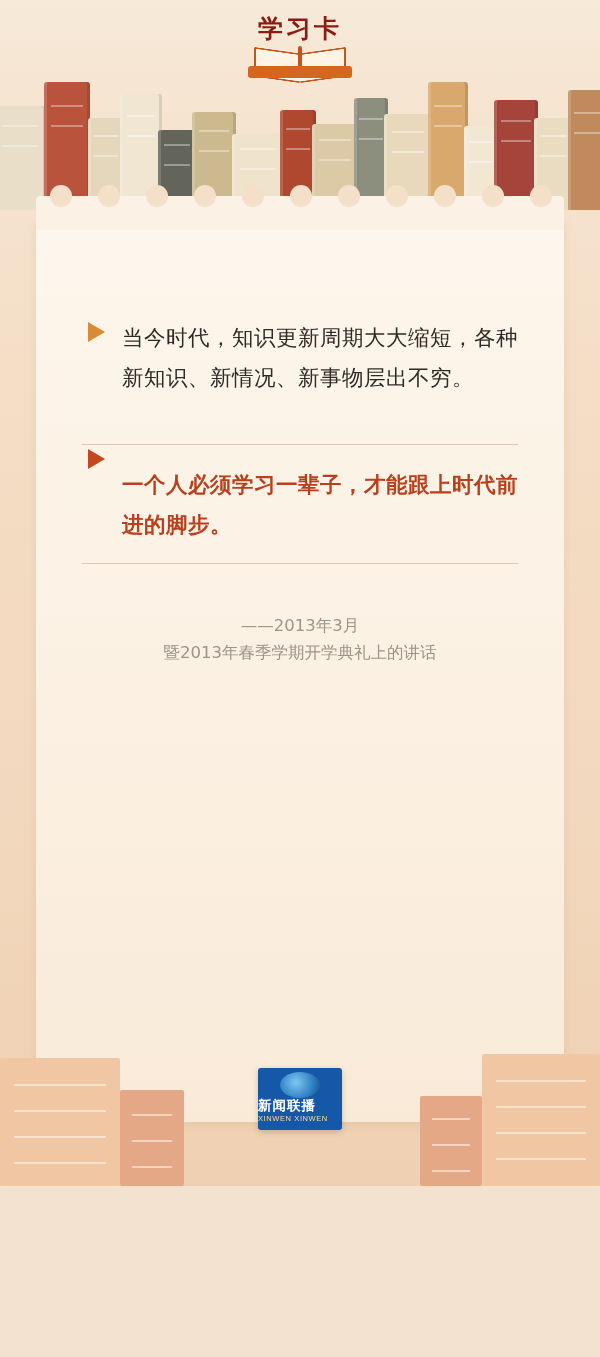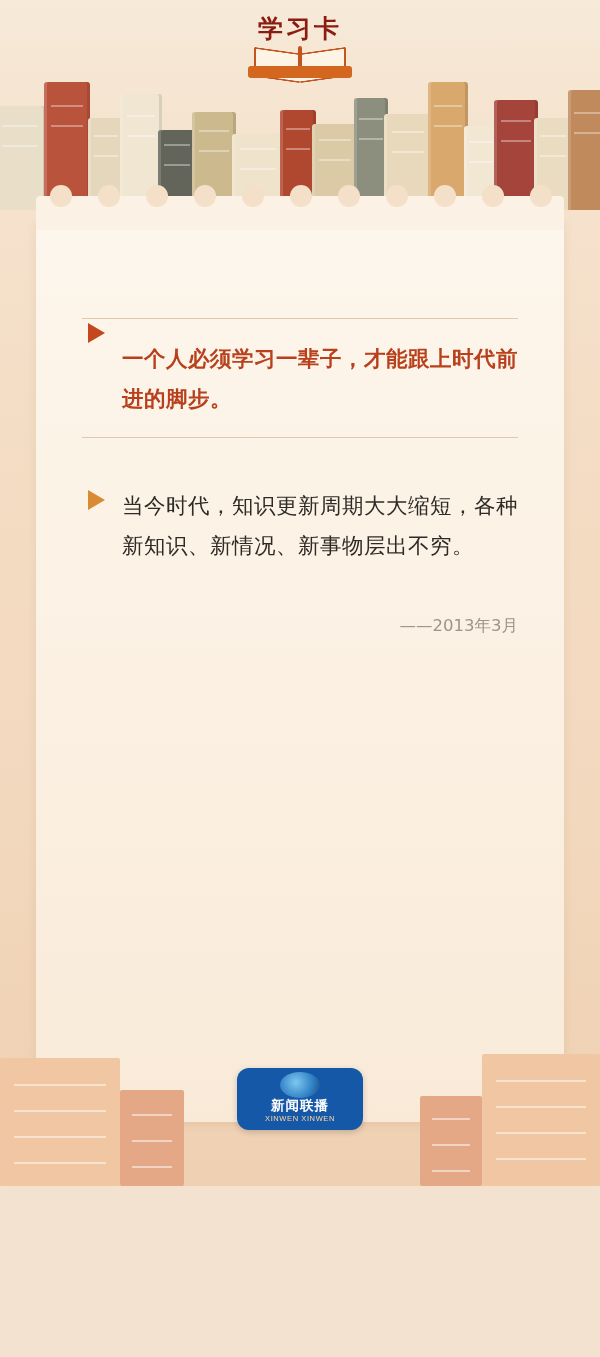--- a/index.html
+++ b/index.html
@@ -200,21 +200,21 @@
     border-bottom: 1px solid #e2c7ad;
     padding-top: 20px;
     padding-bottom: 18px;
     margin-top: 10px;
     margin-bottom: 48px;
   }
 
   
   .source {
     margin-top: 42px;
-    text-align: right;
+    text-align: center;
     font-size: 16.5px;
     line-height: 27px;
     color: #9d9388;
     font-family: "DejaVu Sans", sans-serif;
   }
 
   
   .bottom-deco {
     position: absolute;
     left: 0;
@@ -235,25 +235,23 @@
 
   
   .badge {
     position: absolute;
     left: 50%;
     transform: translateX(-50%);
     bottom: 56px;
     width: 84px;
     height: 62px;
     background: #1558a8;
-    border-radius: 12px;
+    border-radius: 3px;
     box-shadow: 0 2px 6px rgba(0,0,0,0.18);
     overflow: hidden;
-    text-align: center;
-    padding-left: 42px;
   }
   .badge .globe {
     position: absolute;
     top: 4px; left: 50%;
     transform: translateX(-50%);
     width: 40px; height: 26px;
     background: radial-gradient(circle at 40% 40%, #7fc7f0 0%, #2f7fc4 60%, #17497f 100%);
     border-radius: 50%;
   }
   .badge .cn {
@@ -322,35 +320,36 @@
     <div class="notch" style="left:446px;"></div>
     <div class="notch" style="left:494px;"></div>
   </div>
 
   <div class="card">
     <div class="card-inner">
 
 
       <div class="quotes">
 
+        <div class="quote">
+          <span class="marker"></span>
+          <p>当今时代，知识更新周期大大缩短，各种新知识、新情况、新事物层出不穷。</p>
+        </div>
+
         <div class="quote highlight">
           <span class="marker"></span>
           <p>一个人必须学习一辈子，才能跟上时代前进的脚步。</p>
         </div>
 
-        <div class="quote">
-          <span class="marker"></span>
-          <p>当今时代，知识更新周期大大缩短，各种新知识、新情况、新事物层出不穷。</p>
-        </div>
-
 
       </div>
 
       <div class="source">
         <div>——2013年3月</div>
+        <div>暨2013年春季学期开学典礼上的讲话</div>
       </div>
 
     </div>
   </div>
 
   <div class="bottom-deco">
     <div class="deco-book" style="left:0;    bottom:0;   width:120px; height:128px; background:#f0c7a2;"></div>
     <div class="deco-line" style="left:14px; bottom:100px; width:92px;"></div>
     <div class="deco-line" style="left:14px; bottom:74px;  width:92px;"></div>
     <div class="deco-line" style="left:14px; bottom:48px;  width:92px;"></div>

